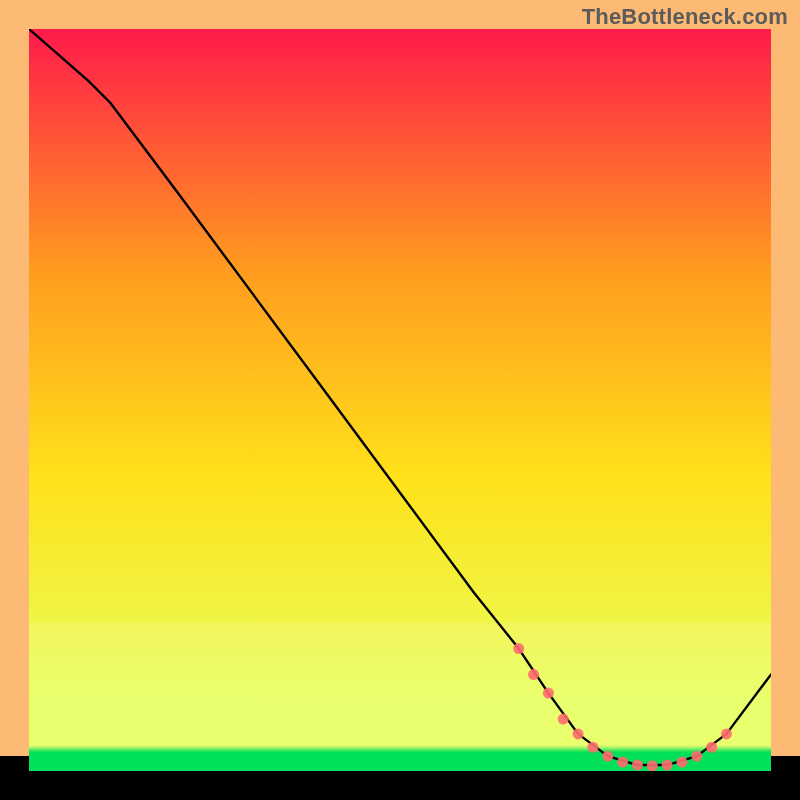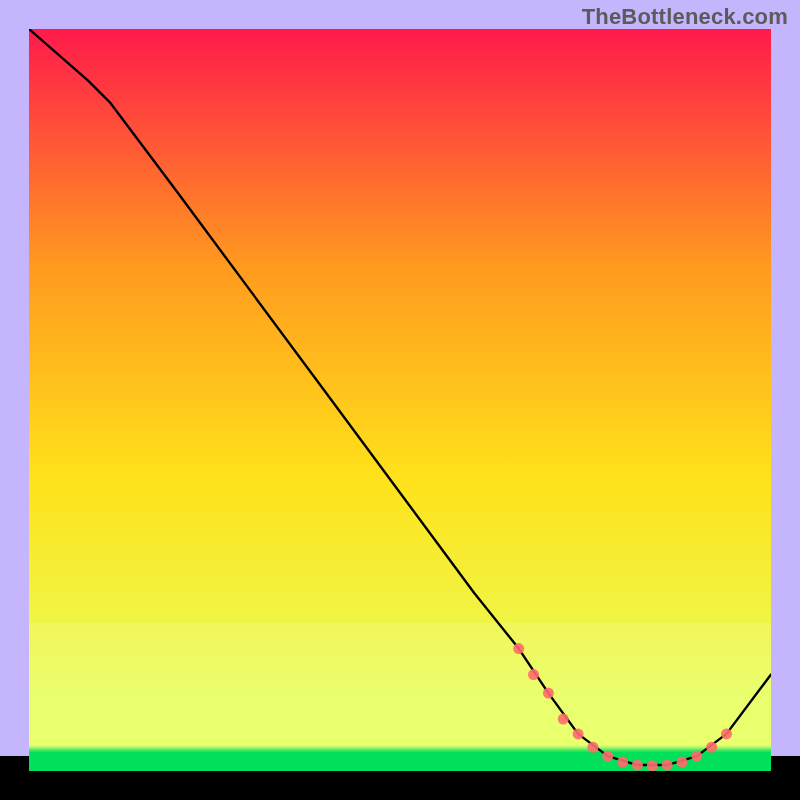--- a/index.html
+++ b/index.html
@@ -8,21 +8,21 @@
     width: 800px;
     height: 800px;
     background: #000;
     font-family: Arial, Helvetica, sans-serif;
     overflow: hidden;
   }
   .stage {
     position: relative;
     width: 800px;
     height: 756px;
-    background: #c4b5fd;
+    background: #fdba74;
   }
   .watermark {
     position: absolute;
     top: 4px;
     right: 12px;
     color: #5b5b5b;
     font-size: 22px;
     font-weight: 600;
     letter-spacing: .2px;
     font-family: Arial, Helvetica, sans-serif;

